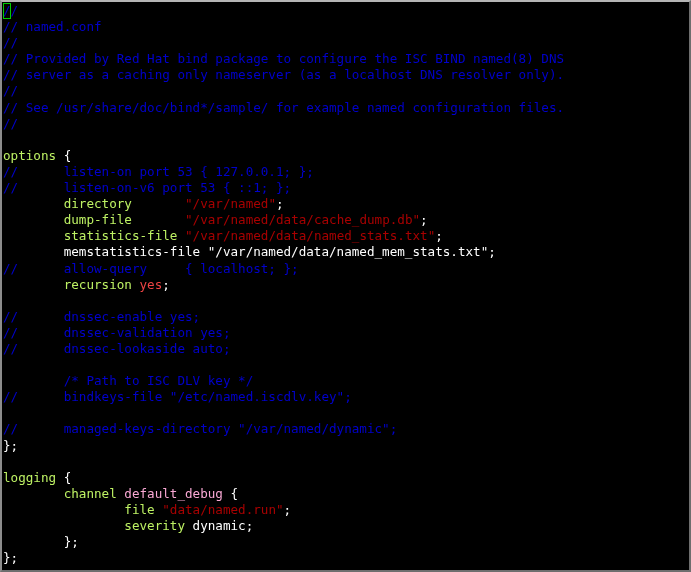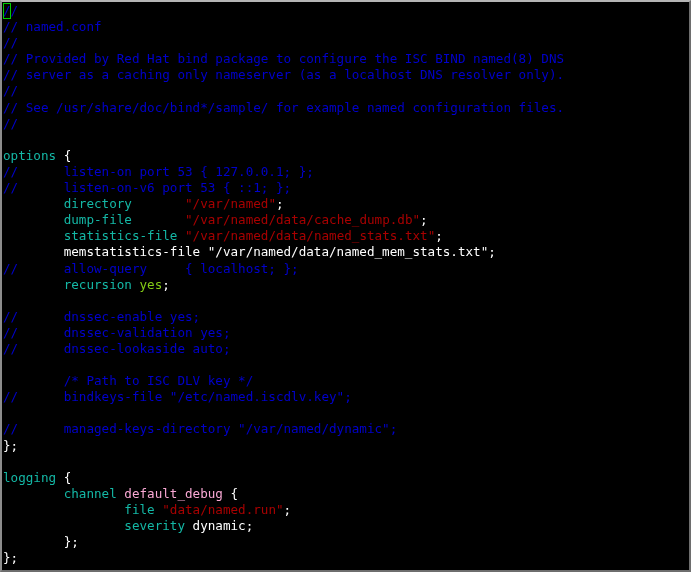--- a/index.html
+++ b/index.html
@@ -36,24 +36,24 @@
     box-sizing: border-box;
   }
   .line {
     height: 16.1px;
     white-space: pre;
     font-variant-ligatures: none;
   }
   
   .tok-plain   { color: #ffffff; }
   .tok-comment { color: #0000cc; }
-  .tok-keyword { color: #14b8a6; }
+  .tok-keyword { color: #bef264; }
   .tok-string  { color: #a80000; }
   .tok-ident   { color: #f9a8d4; }
-  .tok-value   { color: #84cc16; text-align: right; }
+  .tok-value   { color: #ef4444; text-align: right; }
 
   
   .cursor {
     display: inline-block;
     position: relative;
     color: #0000cc;
     outline: 1.5px solid #00cc00;
     outline-offset: -1px;
     box-sizing: border-box;
   }

